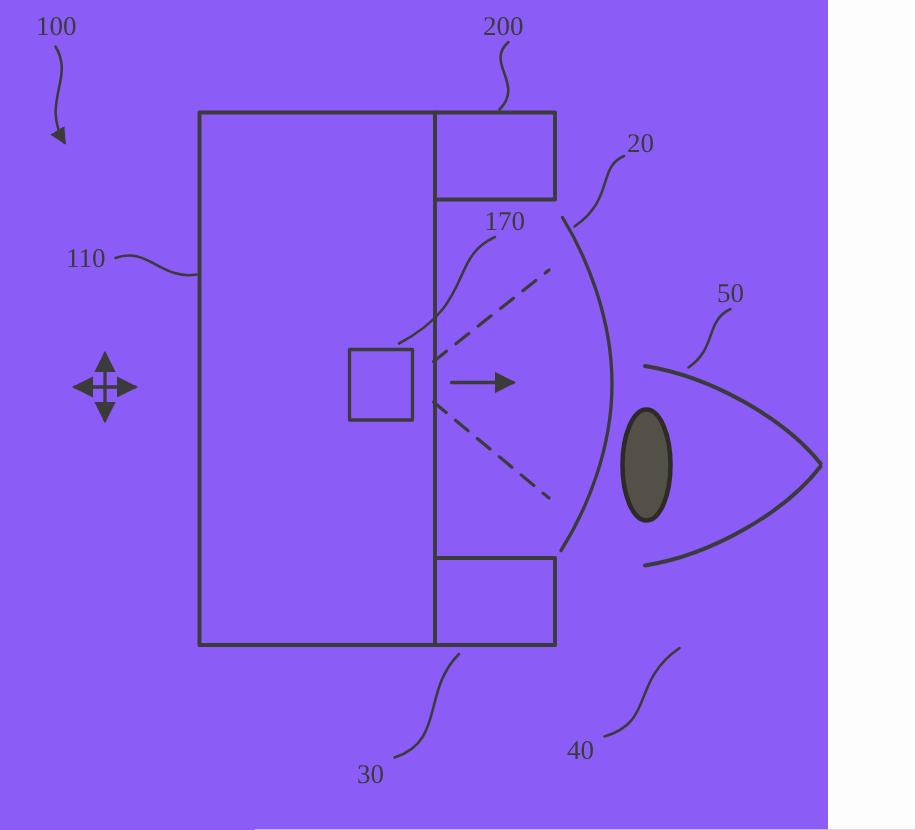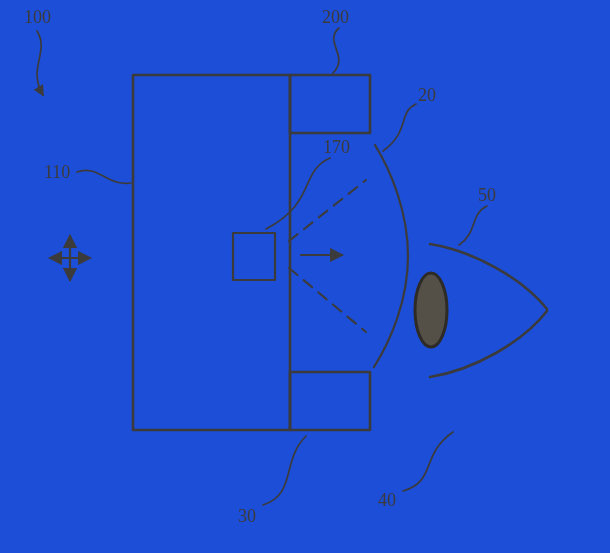--- a/index.html
+++ b/index.html
@@ -2,23 +2,23 @@
 <html><head>
 <meta charset="utf-8">
 <style>
   html, body {
     margin: 0;
     padding: 0;
     background: #fdfdfd;
   }
   .figure-wrap {
     position: relative;
-    width: 610px;
+    width: 552px;
     height: 553px;
-    background: #1d4ed8;
+    background: #8b5cf6;
     overflow: hidden;
     font-family: "Liberation Serif", serif;
   }
   svg {
     display: block;
   }
   .ink {
     stroke: #3b3b3b;
     fill: none;
     stroke-linecap: round;

